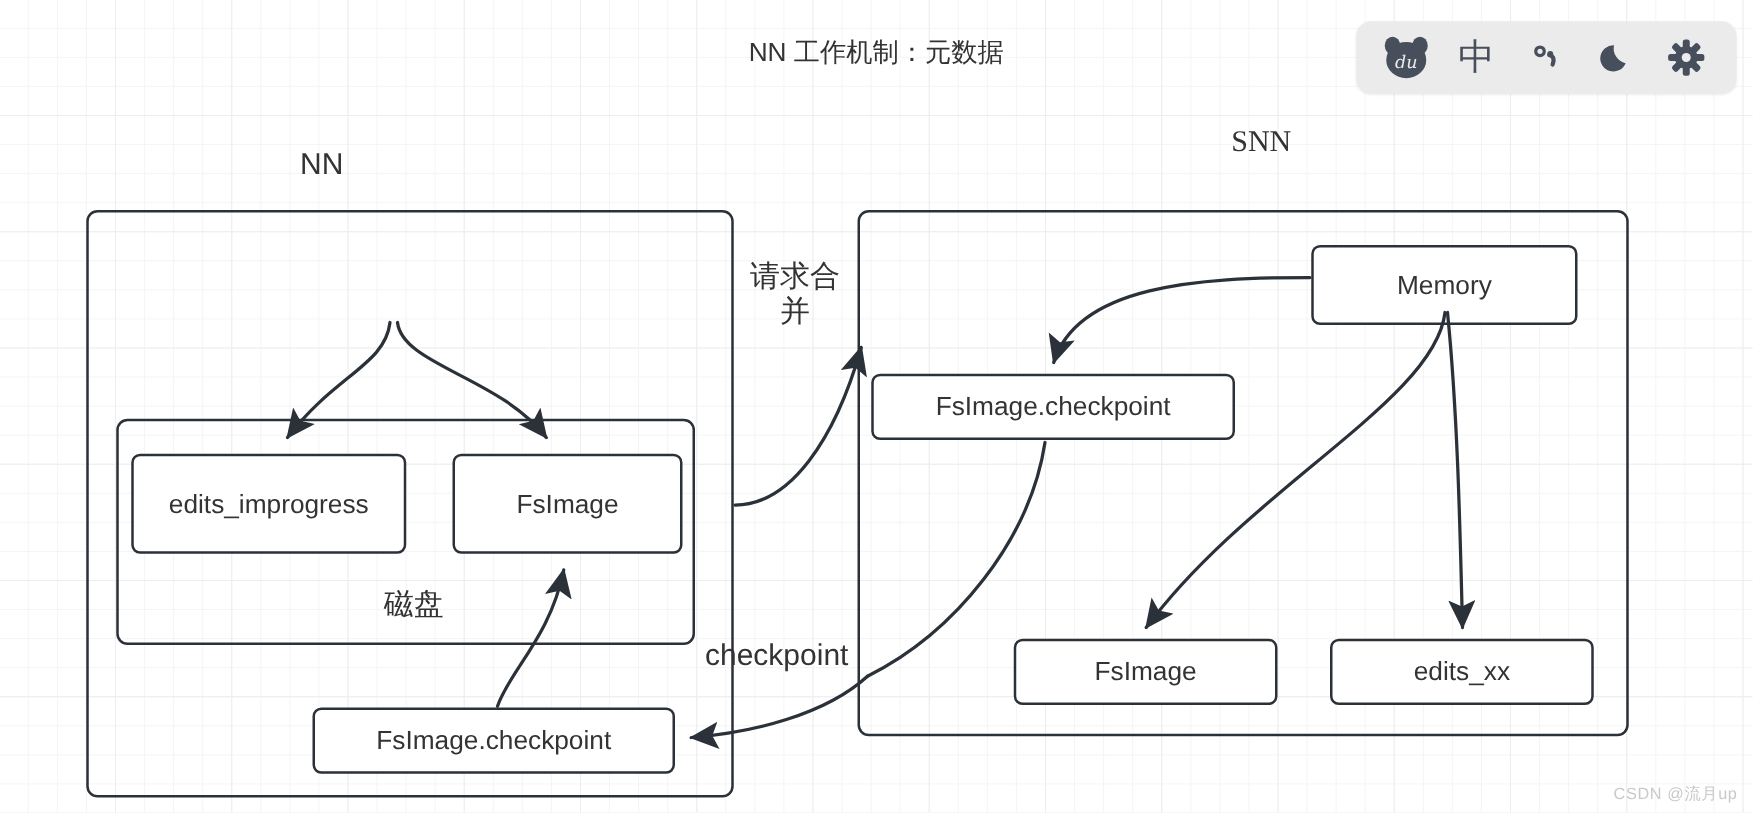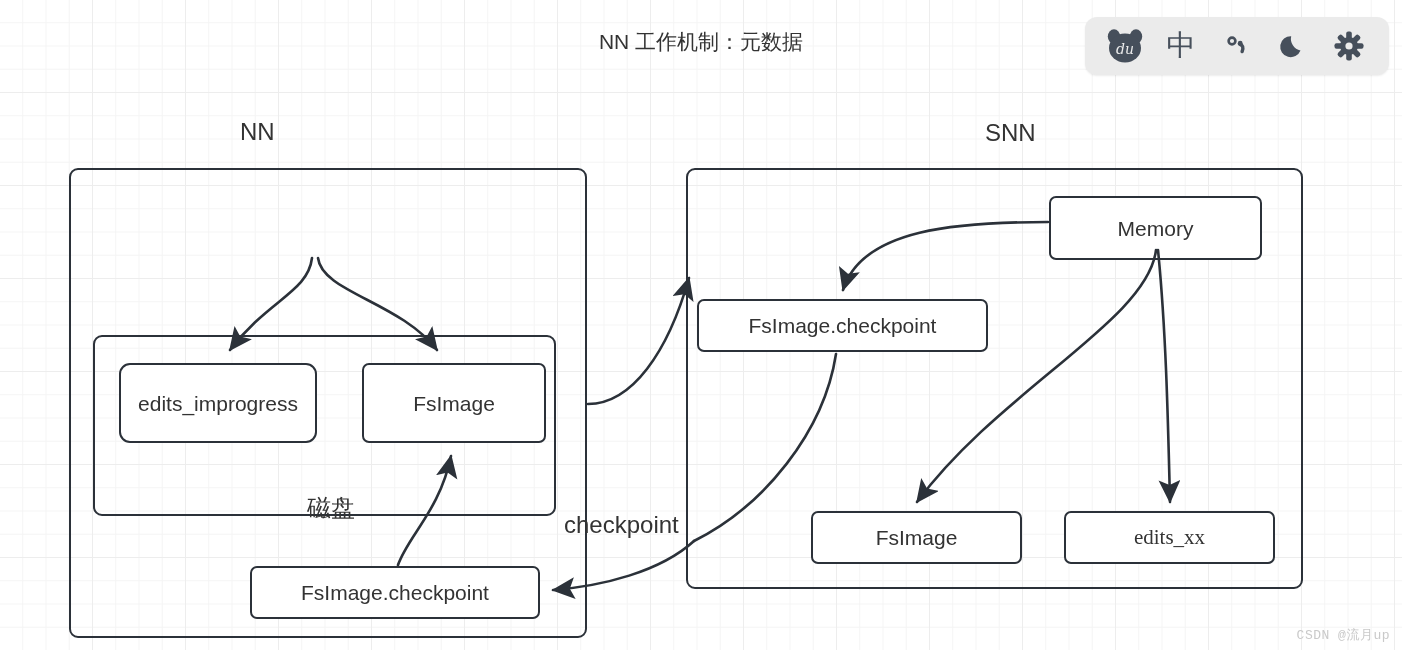--- a/index.html
+++ b/index.html
@@ -111,21 +111,20 @@
     color: #464f5b;
   }
   
   #watermark {
     position: absolute;
     right: 12px;
     bottom: 6px;
     font-size: 13px;
     color: #c9c9c9;
     letter-spacing: 0.5px;
-    font-family: Liberation Mono, monospace;
   }
 </style>
 </head>
 <body>
 
 <div id="canvas">
 
   <div id="toolbar">
     <div class="tb-btn">
       <svg width="40" height="36" viewBox="0 0 40 36" aria-hidden="true">
@@ -158,40 +157,44 @@
           <circle cx="16" cy="16" r="9"></circle>
         </g>
         <circle cx="16" cy="16" r="3.6" fill="#ebebeb"></circle>
       </svg>
     </div>
   </div>
 
   <div id="page-title">NN 工作机制：元数据</div>
 
   <div class="free-label" style="left:240px; top:118px;">NN</div>
-  <div class="free-label" style="left:985px; top:119px;">SNN</div>
+  <div class="free-label" style="left:985px; top:100px;font-family:Liberation Serif, serif;">SNN</div>
 
   <div class="container-box" style="left:69px; top:168px; width:518px; height:470px;"></div>
 
 
   <div class="container-box" style="left:93px; top:335px; width:463px; height:181px;"></div>
-  <div class="free-label" style="left:307px; top:470px;margin-top:24px;">磁盘</div>
-
-  <div class="node" style="left:119px; top:363px; width:198px; height:80px;border-radius:11px;">edits_improgress</div>
+  <div class="free-label" style="left:307px; top:470px;">磁盘</div>
+
+  <div class="node" style="left:105px; top:363px; width:220px; height:80px;">edits_improgress</div>
   <div class="node" style="left:362px; top:363px; width:184px; height:80px;">FsImage</div>
 
   <div class="node" style="left:250px; top:566px; width:290px; height:53px;">FsImage.checkpoint</div>
 
   <div class="container-box" style="left:686px; top:168px; width:617px; height:421px;"></div>
 
   <div class="node" style="left:1049px; top:196px; width:213px; height:64px;">Memory</div>
   <div class="node" style="left:697px; top:299px; width:291px; height:53px;">FsImage.checkpoint</div>
   <div class="node" style="left:811px; top:511px; width:211px; height:53px;">FsImage</div>
-  <div class="node" style="left:1064px; top:511px; width:211px; height:53px;font-family:Liberation Serif, serif;">edits_xx</div>
-
+  <div class="node" style="left:1064px; top:511px; width:211px; height:53px;">edits_xx</div>
+
+  <div class="free-label centered" style="left:586px; top:208px; width:100px;">
+    <span>请求合</span><br>
+    <span>并</span>
+  </div>
   <div class="free-label" style="left:564px; top:511px;text-align:center;">checkpoint</div>
 
   <svg id="wires" viewBox="0 0 1402 650">
     <defs>
       <marker id="ah" markerWidth="11" markerHeight="11" refX="8.4" refY="4.2" orient="auto" markerUnits="strokeWidth">
         <path d="M0,0 L9,4.2 L0,8.4 L1.9,4.2 z" fill="#2b3139"></path>
       </marker>
     </defs>
     <g fill="none" stroke="#2b3139" stroke-width="2.6" stroke-linecap="round">
 

